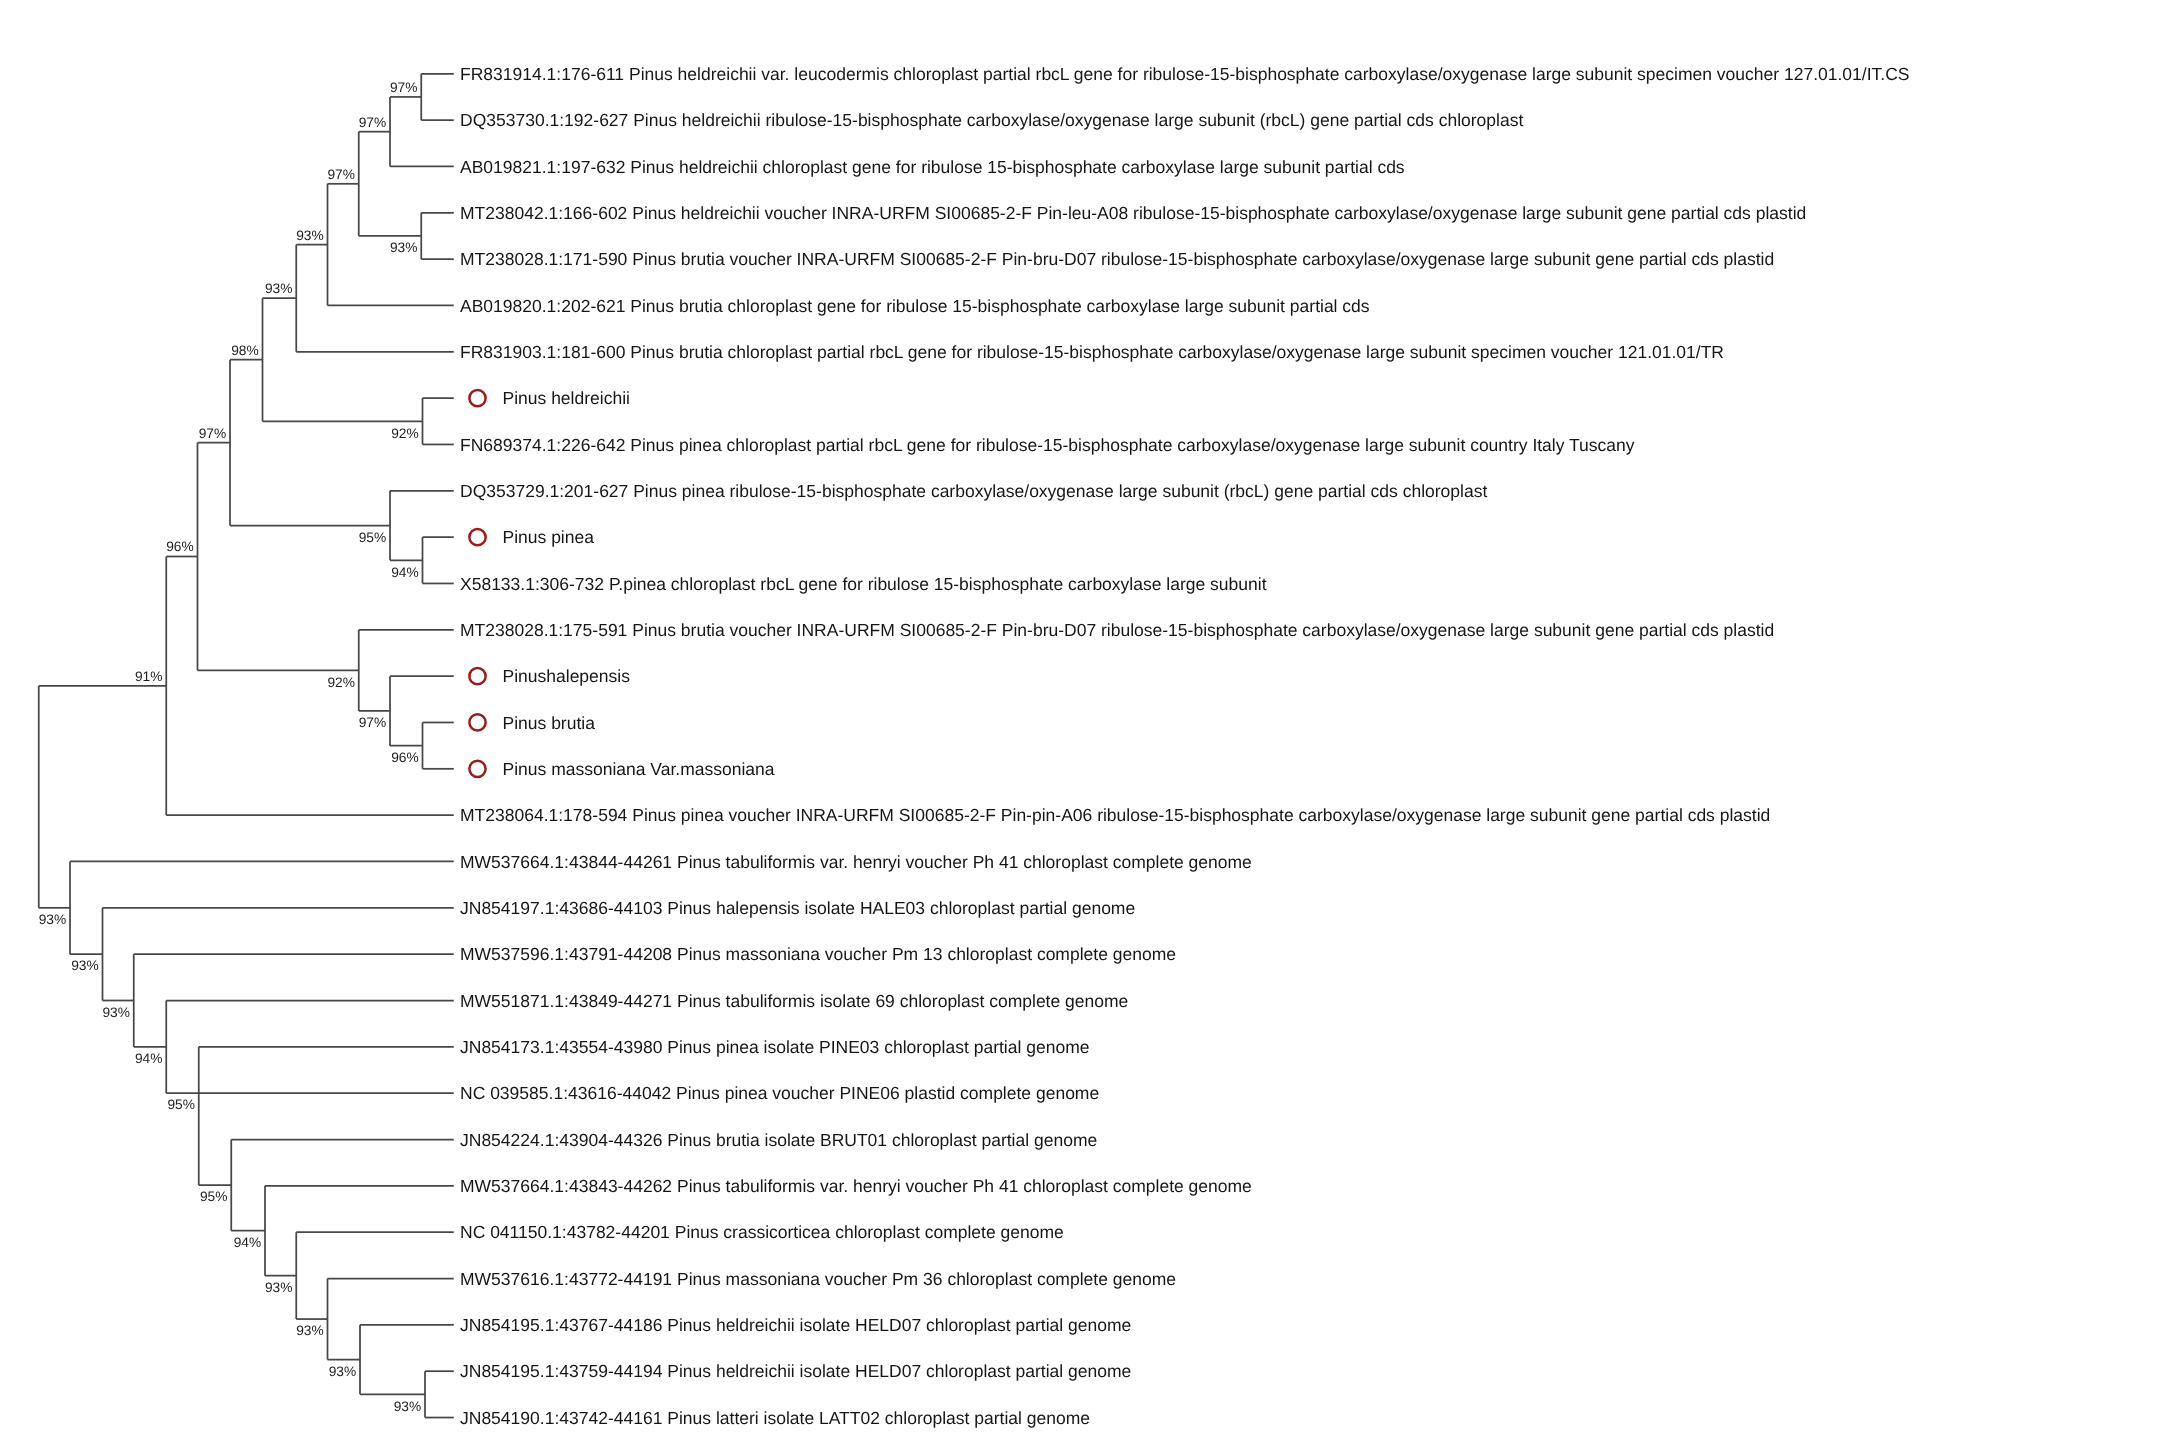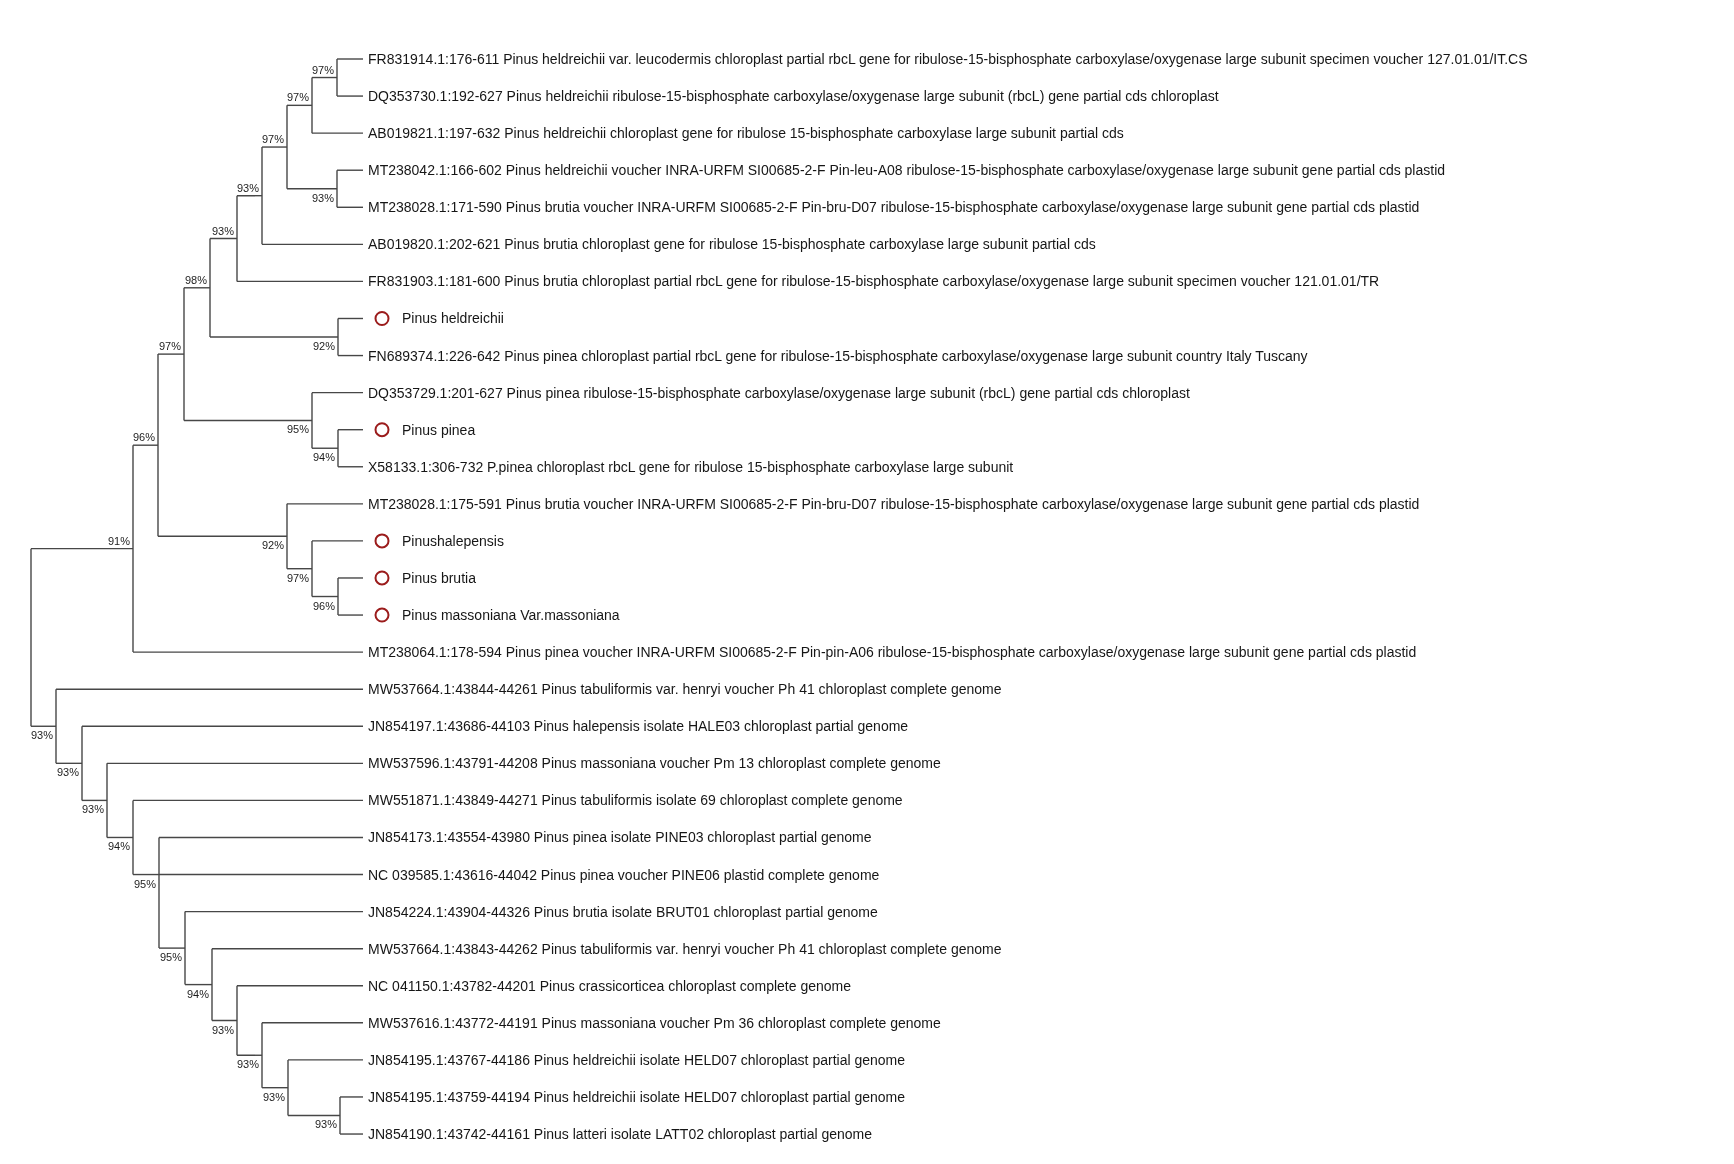--- a/index.html
+++ b/index.html
@@ -3,21 +3,20 @@
 <meta charset="utf-8">
 <style>
   html, body { margin: 0; padding: 0; background: #ffffff; }
   .figure-wrap {
     position: relative;
     width: 1734px;
     height: 1164px;
     background: #ffffff;
     font-family: "Liberation Sans", sans-serif;
     overflow: hidden;
-    border-radius: 15px;
   }
   svg { display: block; }
   text { font-family: "Liberation Sans", sans-serif; }
   .leaf-label  { font-size: 14px; fill: #161616; }
   .query-label { font-size: 14px; fill: #161616; }
   .boot-label  { font-size: 11px; fill: #1e1e1e; }
 </style>
 </head>
 <body>
 

